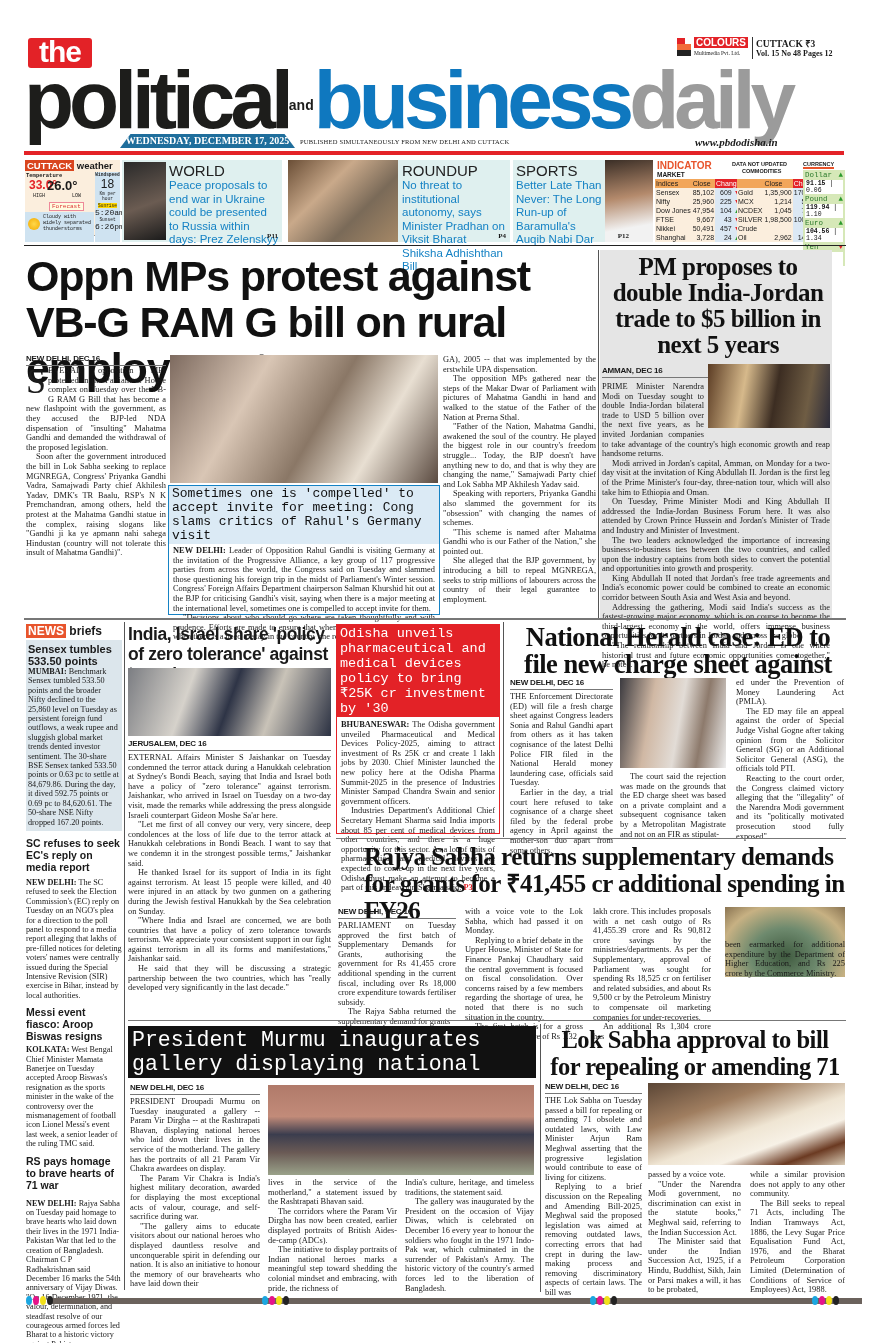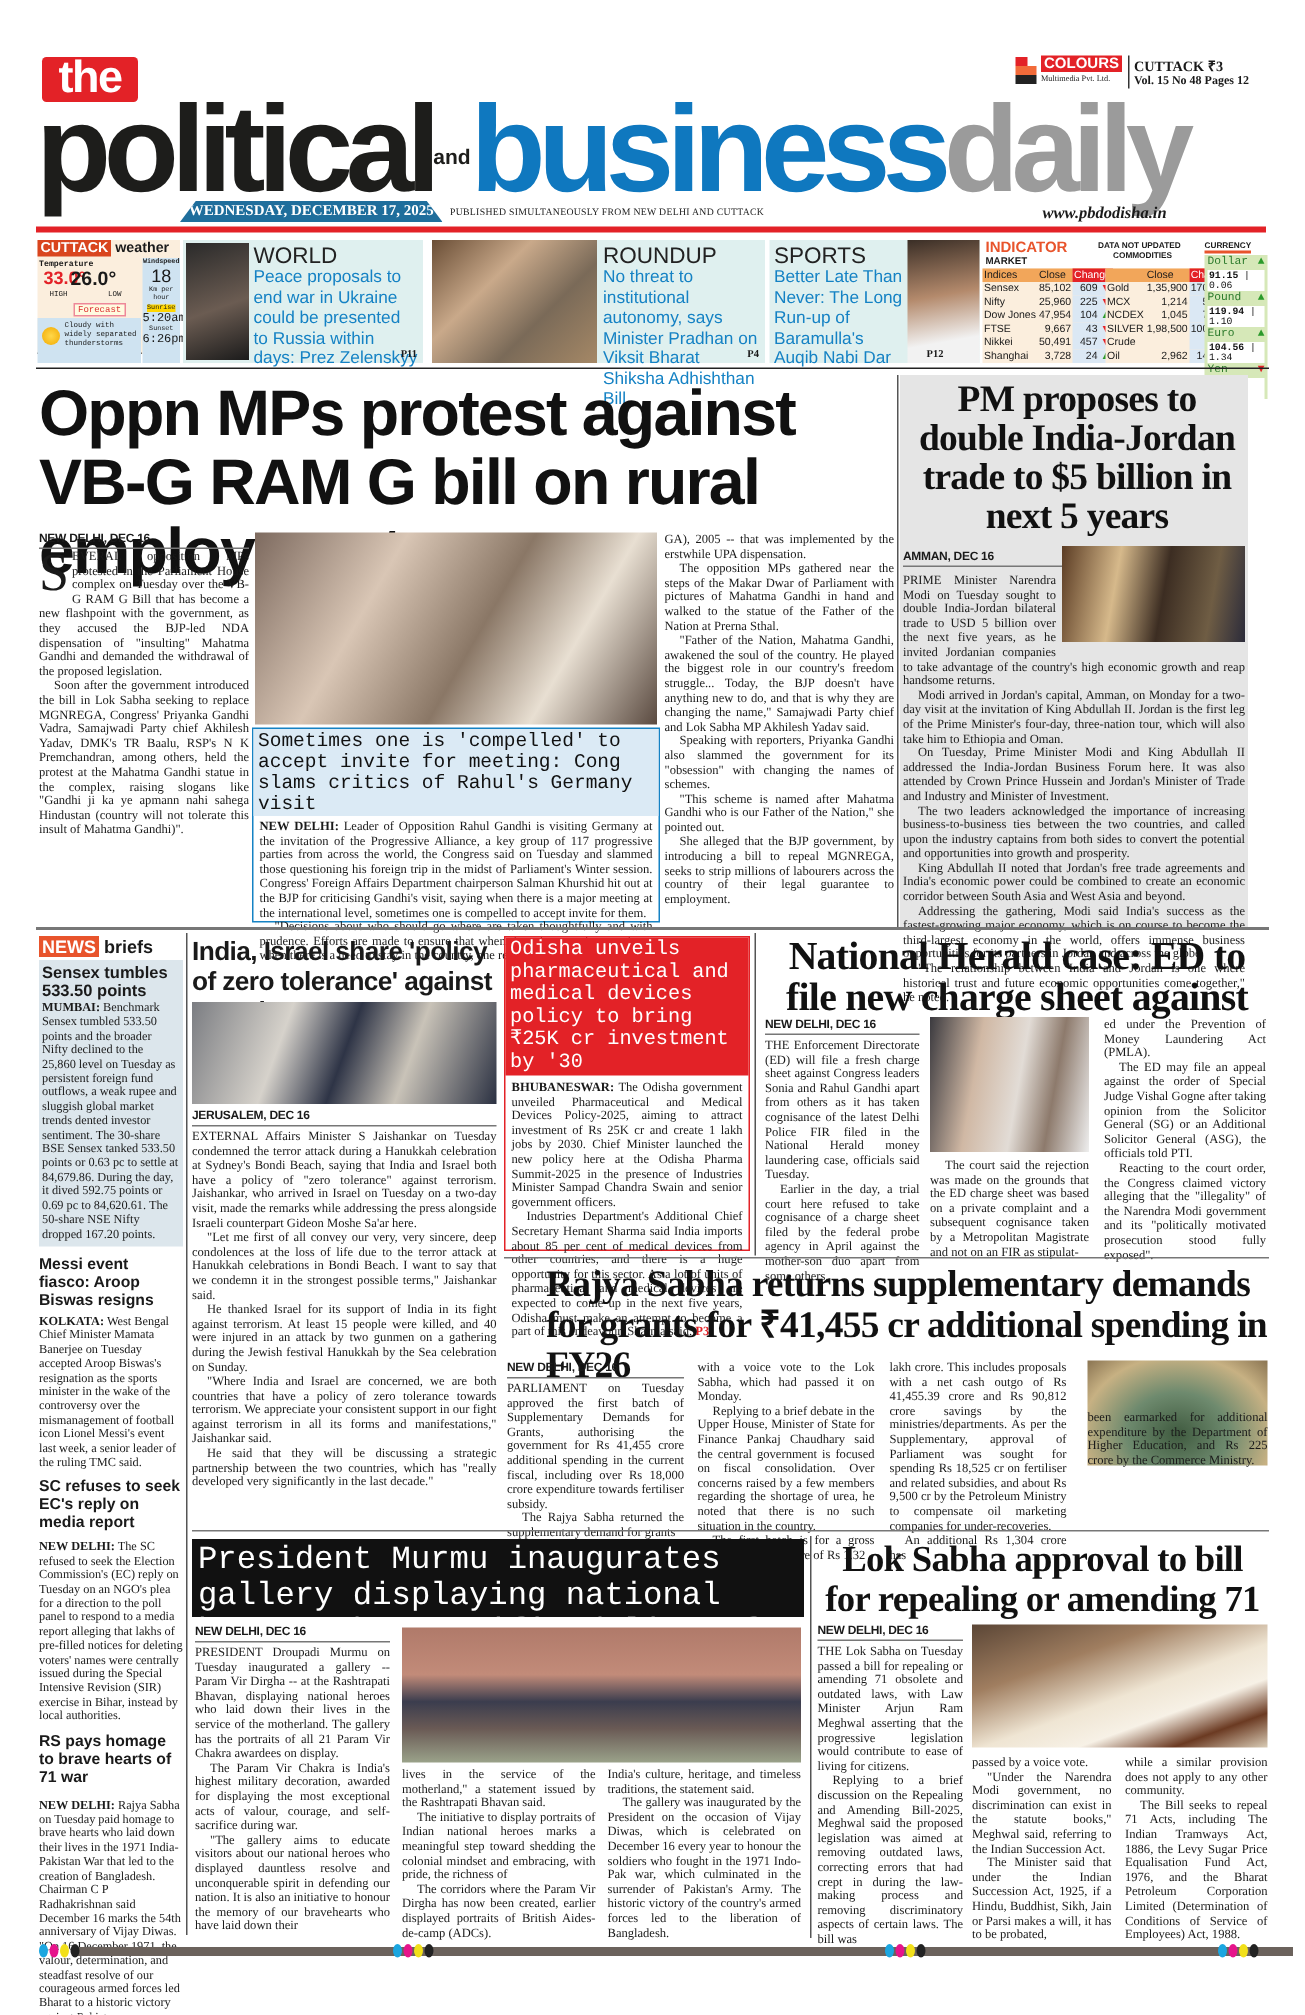--- a/index.html
+++ b/index.html
@@ -269,26 +269,26 @@
 </div>
 <div class="hrule" style="left:24px;top:618px;width:822px"></div>
 
 <div class="abs brief" style="left:26px;top:624px;width:96px">
   <div class="sans" style="font-weight:bold;font-size:12px"><span style="background:#e8542c;color:#fff;padding:0 2px">NEWS</span> <span>briefs</span></div>
   <div style="background:#dce6ec;padding:1px 2px 4px;margin-top:2px">
     <h4 style="margin-top:2px;font-size:11px">Sensex tumbles 533.50 points</h4>
     <p><b>MUMBAI:</b> <span>Benchmark Sensex tumbled 533.50 points and the broader Nifty declined to the 25,860 level on Tuesday as persistent foreign fund outflows, a weak rupee and sluggish global market trends dented investor sentiment. The 30-share BSE Sensex tanked 533.50 points or 0.63 pc to settle at 84,679.86. During the day, it dived 592.75 points or 0.69 pc to 84,620.61. The 50-share NSE Nifty dropped 167.20 points.</span></p>
   </div>
   <div>
+    <h4>SC refuses to seek EC's reply on media report</h4>
+    <p style="margin-top:5px"><b>NEW DELHI:</b> <span>The SC refused to seek the Election Commission's (EC) reply on Tuesday on an NGO's plea for a direction to the poll panel to respond to a media report alleging that lakhs of pre-filled notices for deleting voters' names were centrally issued during the Special Intensive Revision (SIR) exercise in Bihar, instead by local authorities.</span></p>
+  </div>
+  <div>
     <h4>Messi event fiasco: Aroop Biswas resigns</h4>
     <p style="margin-top:3px"><b>KOLKATA:</b> <span>West Bengal Chief Minister Mamata Banerjee on Tuesday accepted Aroop Biswas's resignation as the sports minister in the wake of the controversy over the mismanagement of football icon Lionel Messi's event last week, a senior leader of the ruling TMC said.</span></p>
-  </div>
-  <div>
-    <h4>SC refuses to seek EC's reply on media report</h4>
-    <p style="margin-top:5px"><b>NEW DELHI:</b> <span>The SC refused to seek the Election Commission's (EC) reply on Tuesday on an NGO's plea for a direction to the poll panel to respond to a media report alleging that lakhs of pre-filled notices for deleting voters' names were centrally issued during the Special Intensive Revision (SIR) exercise in Bihar, instead by local authorities.</span></p>
   </div>
   <div>
     <h4>RS pays homage to brave hearts of 71 war</h4>
     <p style="margin-top:8px"><b>NEW DELHI:</b> <span>Rajya Sabha on Tuesday paid homage to brave hearts who laid down their lives in the 1971 India-Pakistan War that led to the creation of Bangladesh. Chairman C P Radhakrishnan said December 16 marks the 54th anniversary of Vijay Diwas. "On 16 December 1971, the valour, determination, and steadfast resolve of our courageous armed forces led Bharat to a historic victory against Pakistan.</span></p>
   </div>
 </div>
 <div class="vrule" style="left:124px;top:622px;height:668px"></div>
 
 <h2 class="abs sans" style="left:128px;top:624px;width:206px;font-weight:bold;font-size:17.5px;line-height:20px;letter-spacing:-0.4px">India, Israel share 'policy of zero tolerance' against terrorism, says Jaishankar</h2>
 <div class="abs" style="left:128px;top:668px;width:203px;height:68px;background:linear-gradient(110deg,#7b7d82,#d6d2cb 30%,#2e3446 50%,#c9c3b8 70%,#2b3142)"></div>
@@ -353,22 +353,22 @@
 </div>
 <div class="abs dateline" style="left:130px;top:1083px;width:130px">NEW DELHI, DEC 16</div>
 <div class="abs" style="left:130px;top:1097px;width:130px">
   <p class="body">PRESIDENT Droupadi Murmu on Tuesday inaugurated a gallery -- Param Vir Dirgha -- at the Rashtrapati Bhavan, displaying national heroes who laid down their lives in the service of the motherland. The gallery has the portraits of all 21 Param Vir Chakra awardees on display.</p>
   <p class="body">The Param Vir Chakra is India's highest military decoration, awarded for displaying the most exceptional acts of valour, courage, and self-sacrifice during war.</p>
   <p class="body">"The gallery aims to educate visitors about our national heroes who displayed dauntless resolve and unconquerable spirit in defending our nation. It is also an initiative to honour the memory of our bravehearts who have laid down their</p>
 </div>
 <div class="abs" style="left:268px;top:1085px;width:266px;height:90px;background:linear-gradient(180deg,#b07a6a 0%,#c28b79 35%,#3b3d4e 55%,#6a5a55 75%,#9aa28a 100%)"></div>
 <div class="abs" style="left:268px;top:1178px;width:129px">
   <p class="body" style="text-indent:0">lives in the service of the motherland," a statement issued by the Rashtrapati Bhavan said.</p>
+  <p class="body">The corridors where the Param Vir Dirgha has now been created, earlier displayed portraits of British Aides-de-camp (ADCs).</p>
   <p class="body">The initiative to display portraits of Indian national heroes marks a meaningful step toward shedding the colonial mindset and embracing, with pride, the richness of</p>
-  <p class="body">The corridors where the Param Vir Dirgha has now been created, earlier displayed portraits of British Aides-de-camp (ADCs).</p>
 </div>
 <div class="abs" style="left:405px;top:1178px;width:129px">
   <p class="body" style="text-indent:0">India's culture, heritage, and timeless traditions, the statement said.</p>
   <p class="body">The gallery was inaugurated by the President on the occasion of Vijay Diwas, which is celebrated on December 16 every year to honour the soldiers who fought in the 1971 Indo-Pak war, which culminated in the surrender of Pakistan's Army. The historic victory of the country's armed forces led to the liberation of Bangladesh.</p>
 </div>
 <div class="vrule" style="left:540px;top:1024px;height:268px"></div>
 
 <h2 class="abs serifh" style="left:545px;top:1026px;width:300px;font-size:24.5px;line-height:27px;text-align:center">Lok Sabha approval to bill for repealing or amending 71 laws</h2>
 <div class="abs dateline" style="left:545px;top:1082px;width:97px">NEW DELHI, DEC 16</div>
 <div class="abs" style="left:545px;top:1096px;width:97px">

